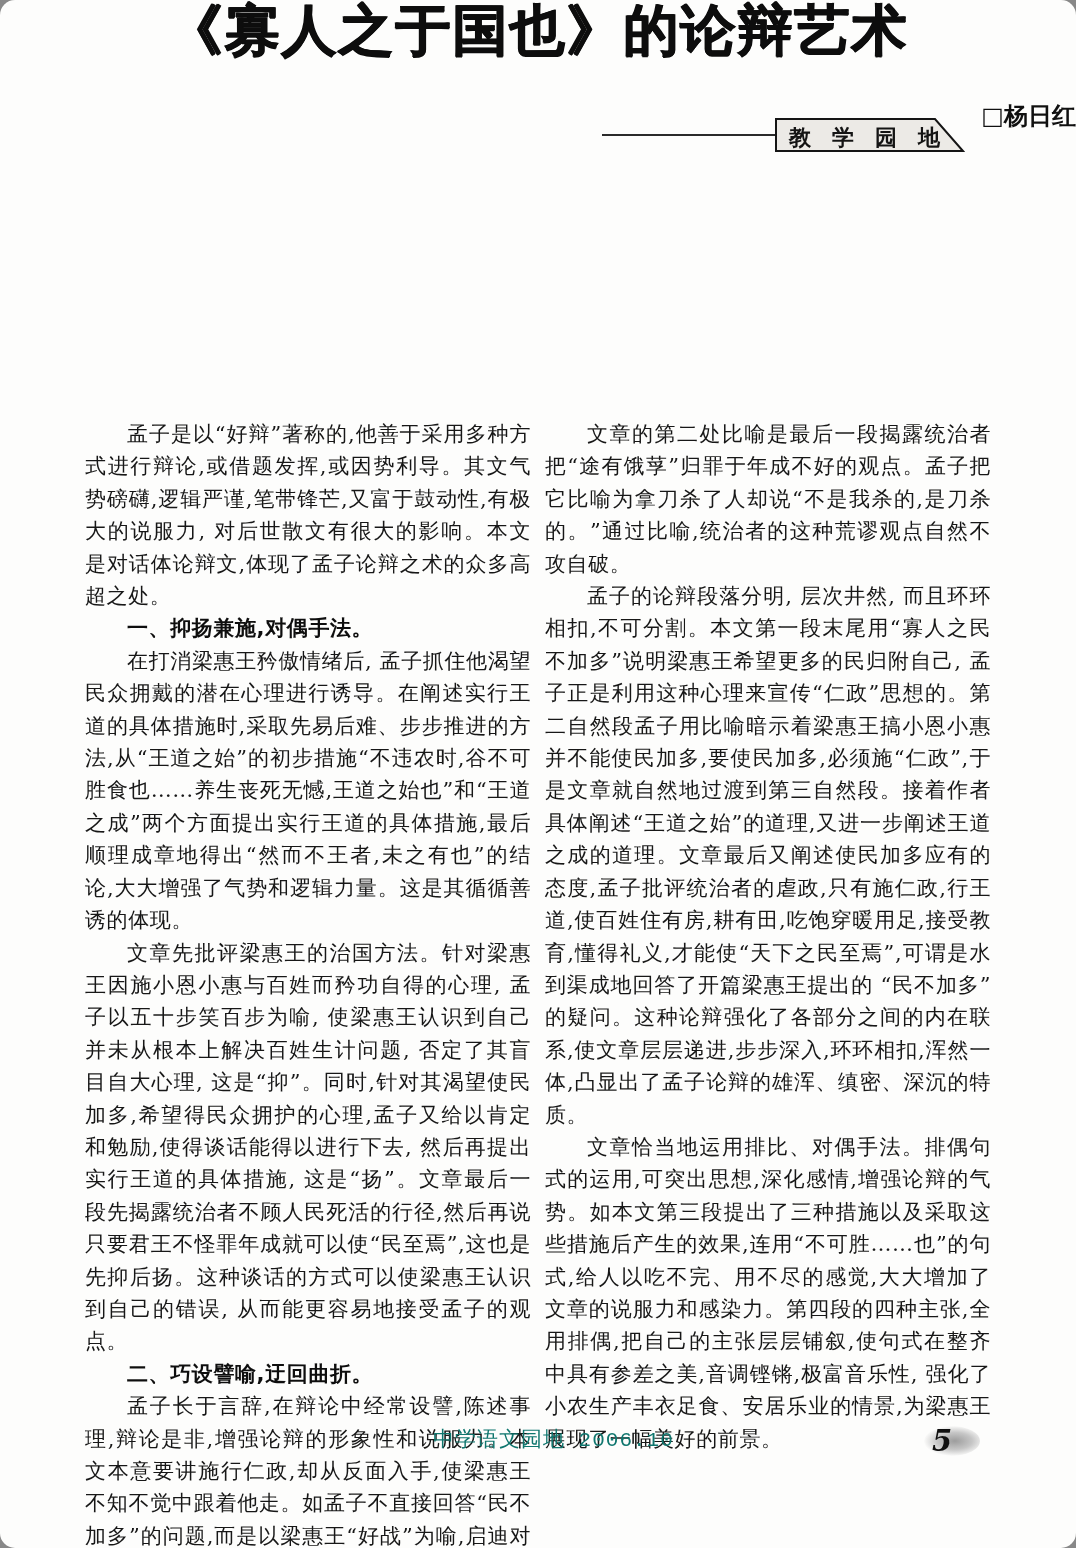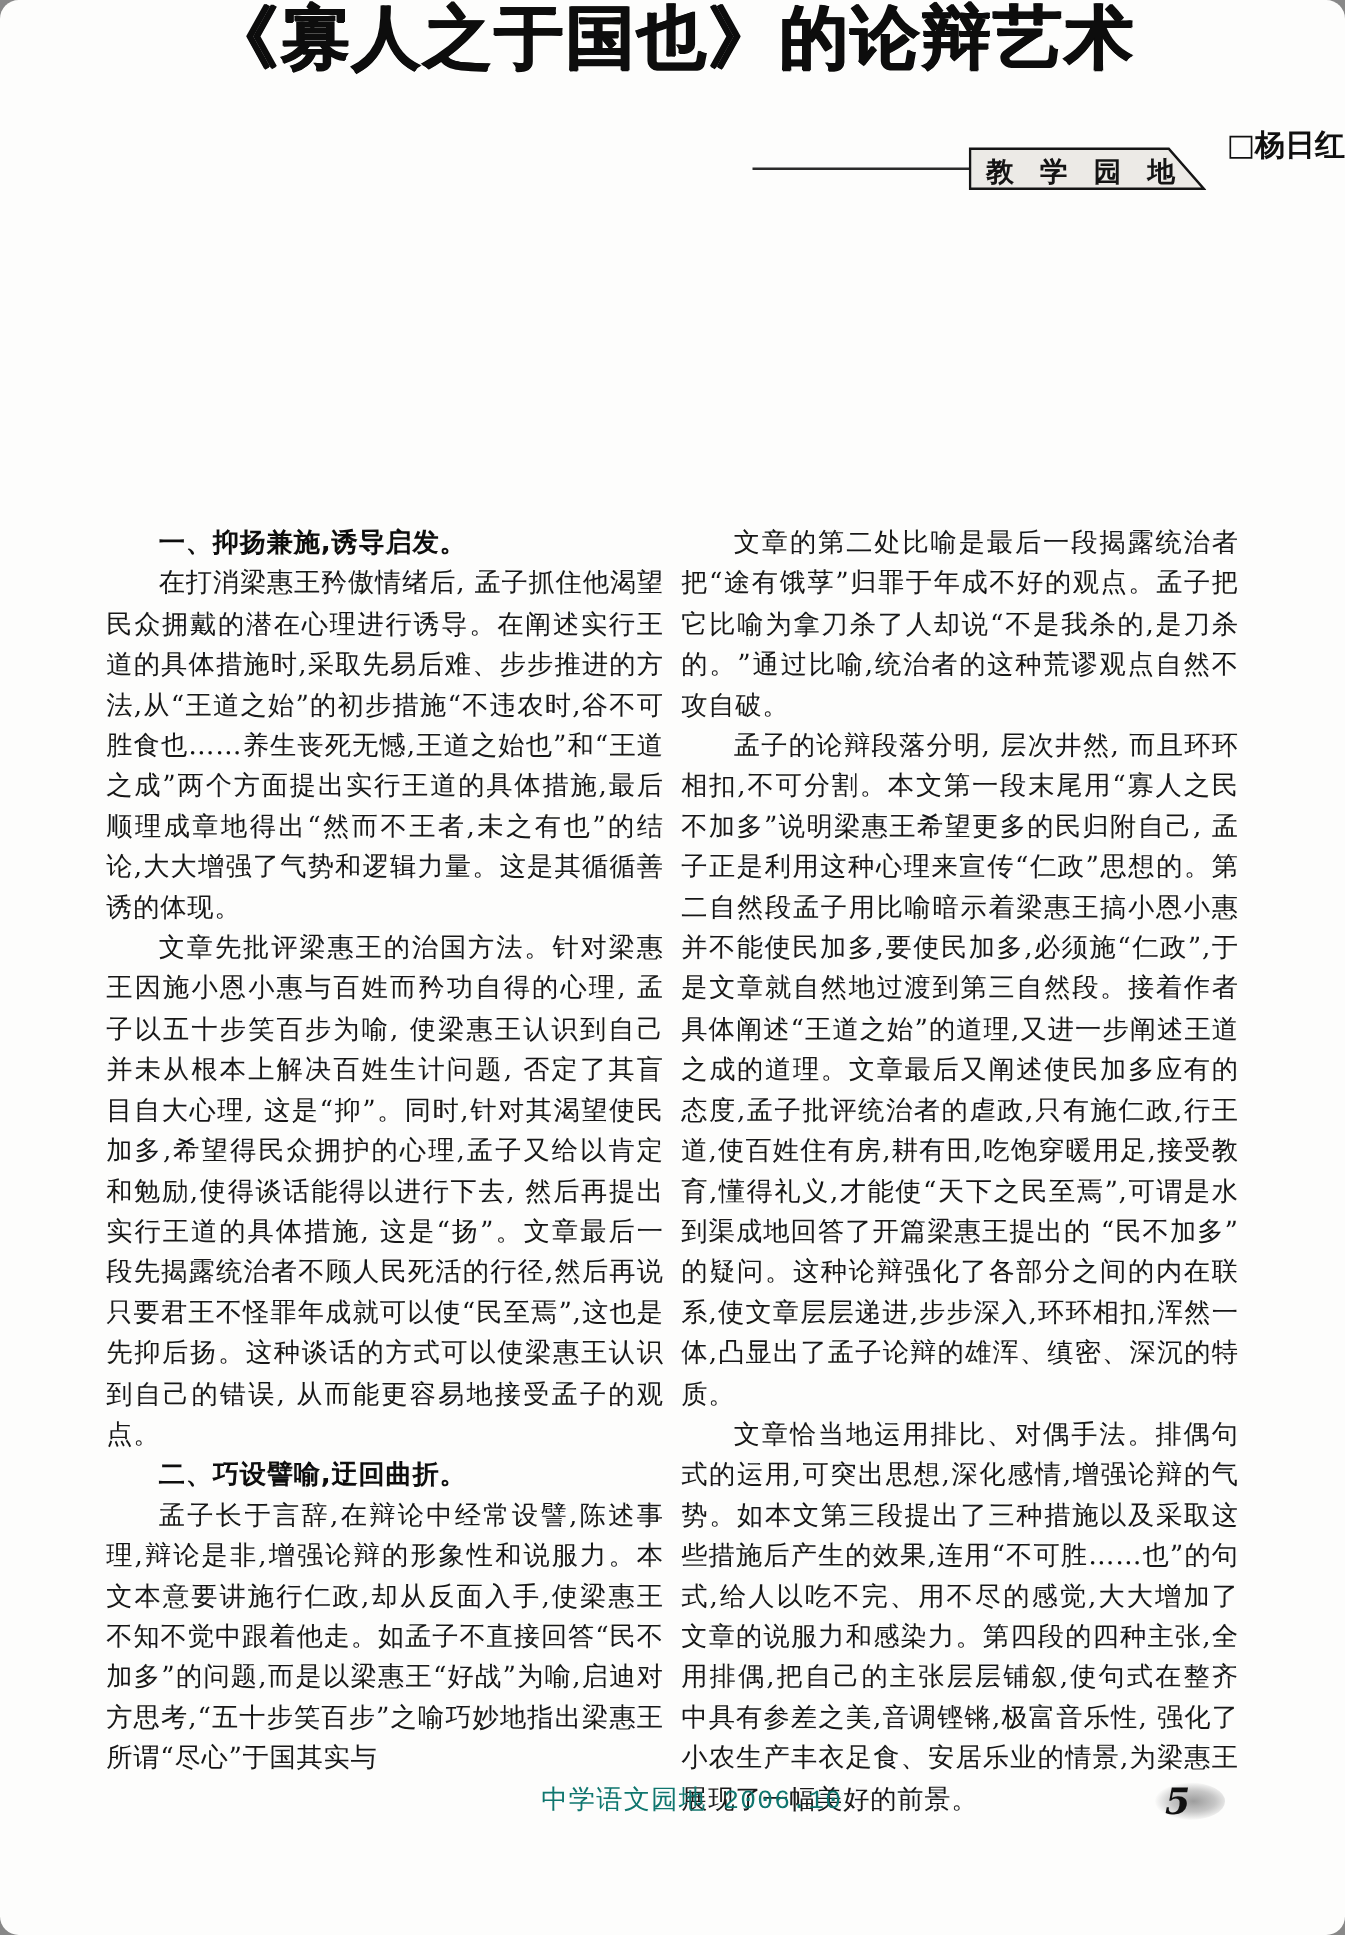--- a/index.html
+++ b/index.html
@@ -104,21 +104,22 @@
       <polygon points="1,3 160,3 188,35 1,35" fill="#eceae6" stroke="#151515" stroke-width="2"></polygon>
     </svg>
     <span class="badge-text">教学园地</span>
   </div>
 
   <h1 class="title">《寡人之于国也》的论辩艺术</h1>
   <div class="author">□杨日红</div>
 
   <div class="columns">
     <div class="col">
-      <p class="heading">一、抑扬兼施,诱导启发。</p>
+      <p class="para">孟子是以“好辩”著称的,他善于采用多种方式进行辩论,或借题发挥,或因势利导。其文气势磅礴,逻辑严谨,笔带锋芒,又富于鼓动性,有极大的说服力, 对后世散文有很大的影响。本文是对话体论辩文,体现了孟子论辩之术的众多高超之处。</p>
+      <p class="heading">一、抑扬兼施,对偶手法。</p>
       <p class="para">在打消梁惠王矜傲情绪后, 孟子抓住他渴望民众拥戴的潜在心理进行诱导。在阐述实行王道的具体措施时,采取先易后难、步步推进的方法,从“王道之始”的初步措施“不违农时,谷不可胜食也……养生丧死无憾,王道之始也”和“王道之成”两个方面提出实行王道的具体措施,最后顺理成章地得出“然而不王者,未之有也”的结论,大大增强了气势和逻辑力量。这是其循循善诱的体现。</p>
       <p class="para">文章先批评梁惠王的治国方法。针对梁惠王因施小恩小惠与百姓而矜功自得的心理, 孟子以五十步笑百步为喻, 使梁惠王认识到自己并未从根本上解决百姓生计问题, 否定了其盲目自大心理, 这是“抑”。同时,针对其渴望使民加多,希望得民众拥护的心理,孟子又给以肯定和勉励,使得谈话能得以进行下去, 然后再提出实行王道的具体措施, 这是“扬”。文章最后一段先揭露统治者不顾人民死活的行径,然后再说只要君王不怪罪年成就可以使“民至焉”,这也是先抑后扬。这种谈话的方式可以使梁惠王认识到自己的错误, 从而能更容易地接受孟子的观点。</p>
       <p class="heading">二、巧设譬喻,迂回曲折。</p>
       <p class="para">孟子长于言辞,在辩论中经常设譬,陈述事理,辩论是非,增强论辩的形象性和说服力。本文本意要讲施行仁政,却从反面入手,使梁惠王不知不觉中跟着他走。如孟子不直接回答“民不加多”的问题,而是以梁惠王“好战”为喻,启迪对方思考,“五十步笑百步”之喻巧妙地指出梁惠王所谓“尽心”于国其实与</p>
     </div>
     <div class="col">
       <p class="para">文章的第二处比喻是最后一段揭露统治者把“途有饿莩”归罪于年成不好的观点。孟子把它比喻为拿刀杀了人却说“不是我杀的,是刀杀的。”通过比喻,统治者的这种荒谬观点自然不攻自破。</p>
       <p class="para">孟子的论辩段落分明, 层次井然, 而且环环相扣,不可分割。本文第一段末尾用“寡人之民不加多”说明梁惠王希望更多的民归附自己, 孟子正是利用这种心理来宣传“仁政”思想的。第二自然段孟子用比喻暗示着梁惠王搞小恩小惠并不能使民加多,要使民加多,必须施“仁政”,于是文章就自然地过渡到第三自然段。接着作者具体阐述“王道之始”的道理,又进一步阐述王道之成的道理。文章最后又阐述使民加多应有的态度,孟子批评统治者的虐政,只有施仁政,行王道,使百姓住有房,耕有田,吃饱穿暖用足,接受教育,懂得礼义,才能使“天下之民至焉”,可谓是水到渠成地回答了开篇梁惠王提出的 “民不加多” 的疑问。这种论辩强化了各部分之间的内在联系,使文章层层递进,步步深入,环环相扣,浑然一体,凸显出了孟子论辩的雄浑、缜密、深沉的特质。</p>
       <p class="para">文章恰当地运用排比、对偶手法。排偶句式的运用,可突出思想,深化感情,增强论辩的气势。如本文第三段提出了三种措施以及采取这些措施后产生的效果,连用“不可胜……也”的句式,给人以吃不完、用不尽的感觉,大大增加了文章的说服力和感染力。第四段的四种主张,全用排偶,把自己的主张层层铺叙,使句式在整齐中具有参差之美,音调铿锵,极富音乐性, 强化了小农生产丰衣足食、安居乐业的情景,为梁惠王展现了一幅美好的前景。</p>
 

